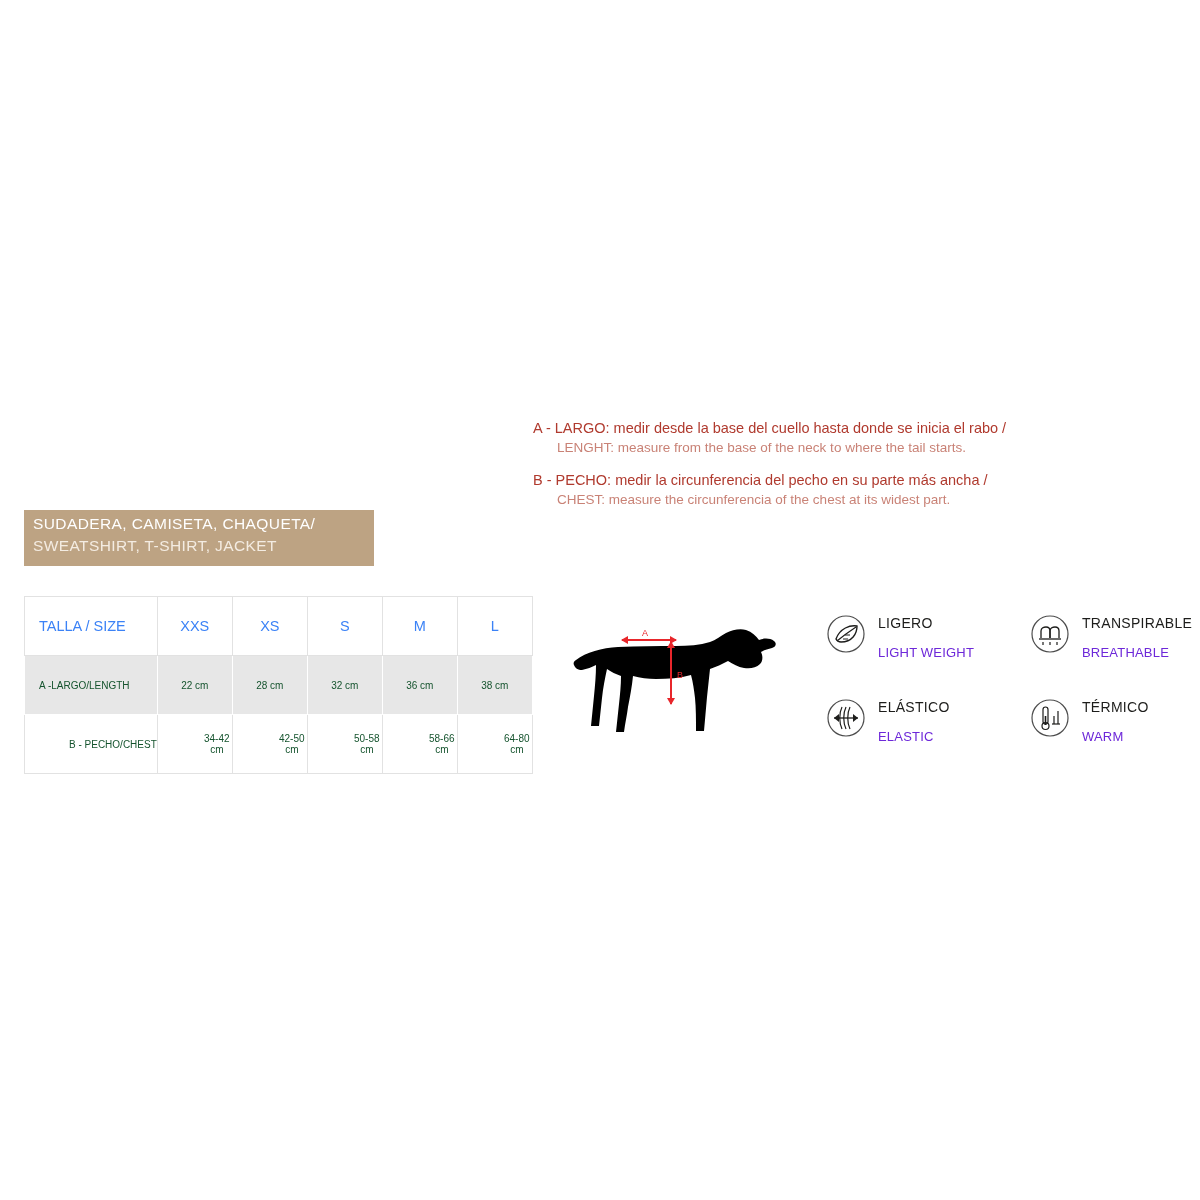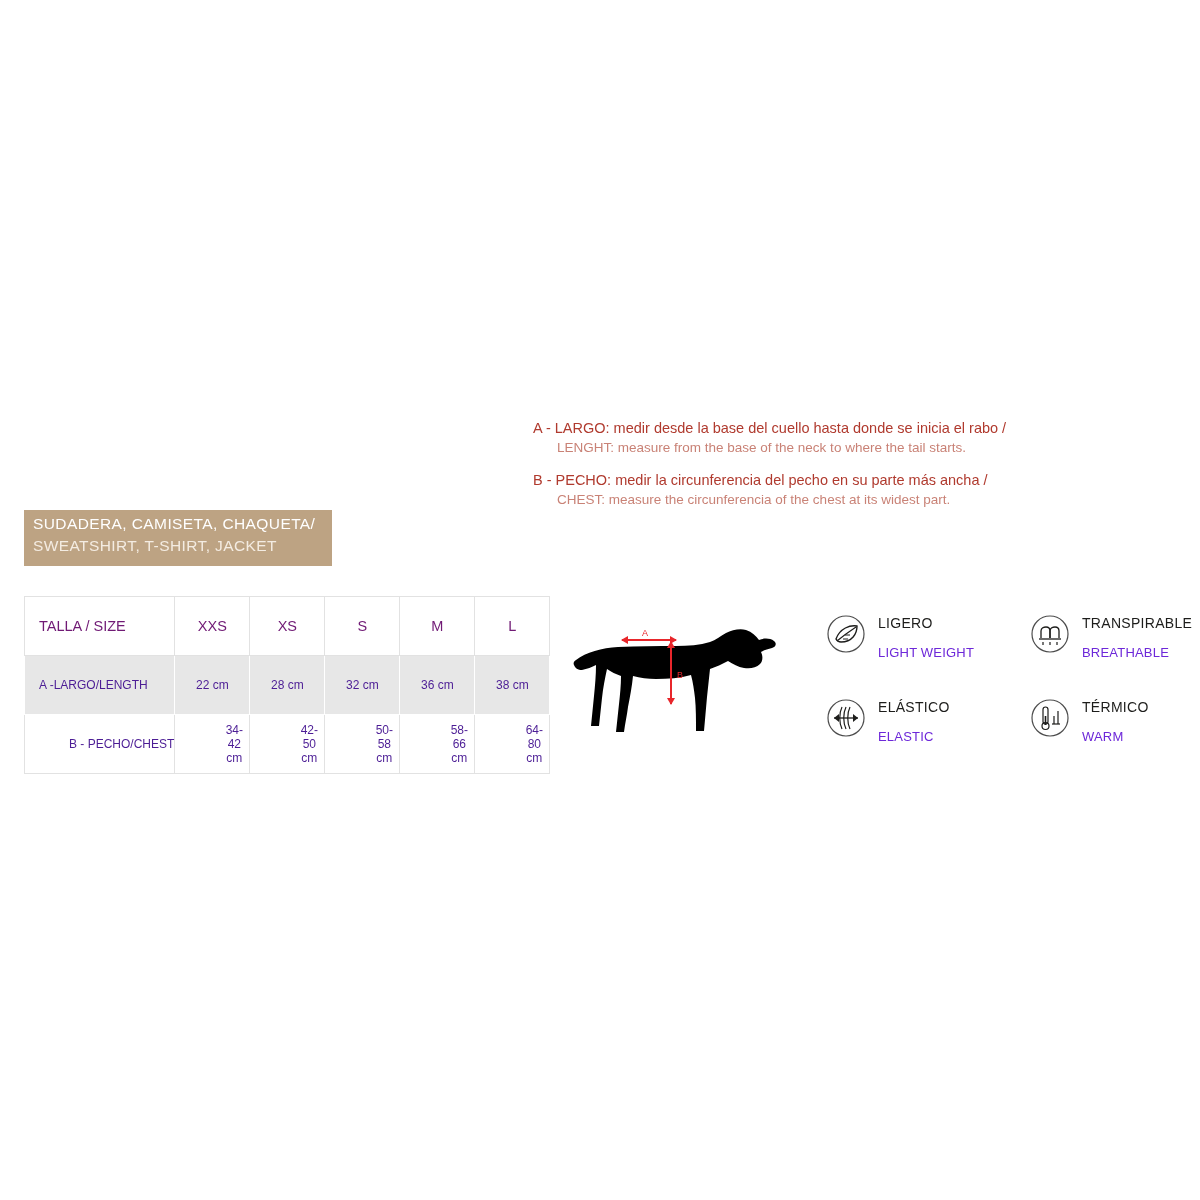--- a/index.html
+++ b/index.html
@@ -40,21 +40,21 @@
   }
   .title-en {
     color: #c9bca8;
     font-weight: normal;
   }
 
   .cat-band {
     position: absolute;
     left: 24px;
     top: 510px;
-    width: 308px;
+    width: 350px;
     height: 56px;
     background: #bda383;
     color: #ffffff;
   }
   .cat-band .l1 {
     position: absolute;
     left: 9px;
     top: 5px;
     font-size: 15.5px;
     letter-spacing: 0.4px;
@@ -76,29 +76,29 @@
     left: 24px;
     top: 596px;
     border-collapse: collapse;
     table-layout: fixed;
   }
   .size-table td {
     border: 1px solid #ffffff;
     height: 58px;
     text-align: center;
     vertical-align: middle;
-    font-size: 12px;
-    color: #4c1d95;
+    font-size: 10px;
+    color: #14532d;
     padding: 0;
   }
   .size-table tr.head td {
     background: #ffffff;
     border: 1px solid #e2e2e2;
     font-size: 14.5px;
-    color: #701a75;
+    color: #3b82f6;
   }
   .size-table tr.row-a td {
     background: #e7e7e7;
     border: 1px solid #ffffff;
   }
   .size-table tr.row-b td {
     background: #ffffff;
     border: 1px solid #e2e2e2;
     padding-left: 44px;
   }

